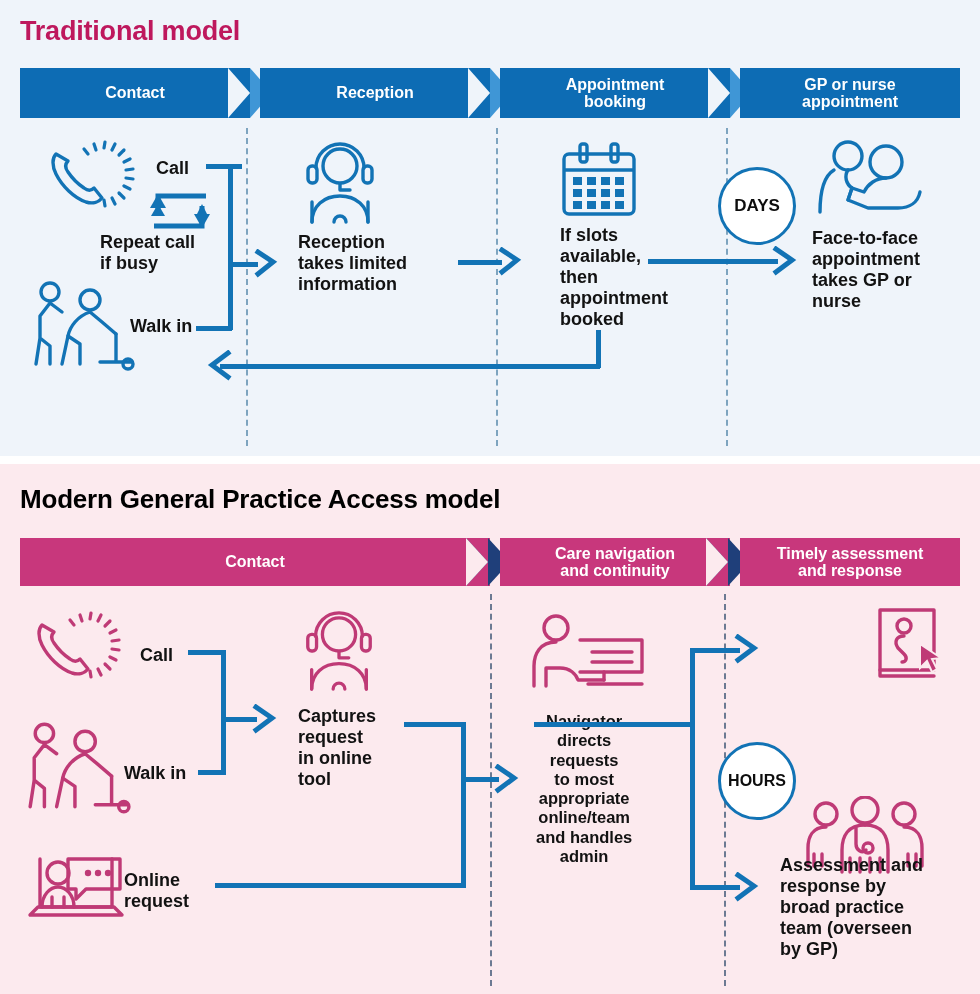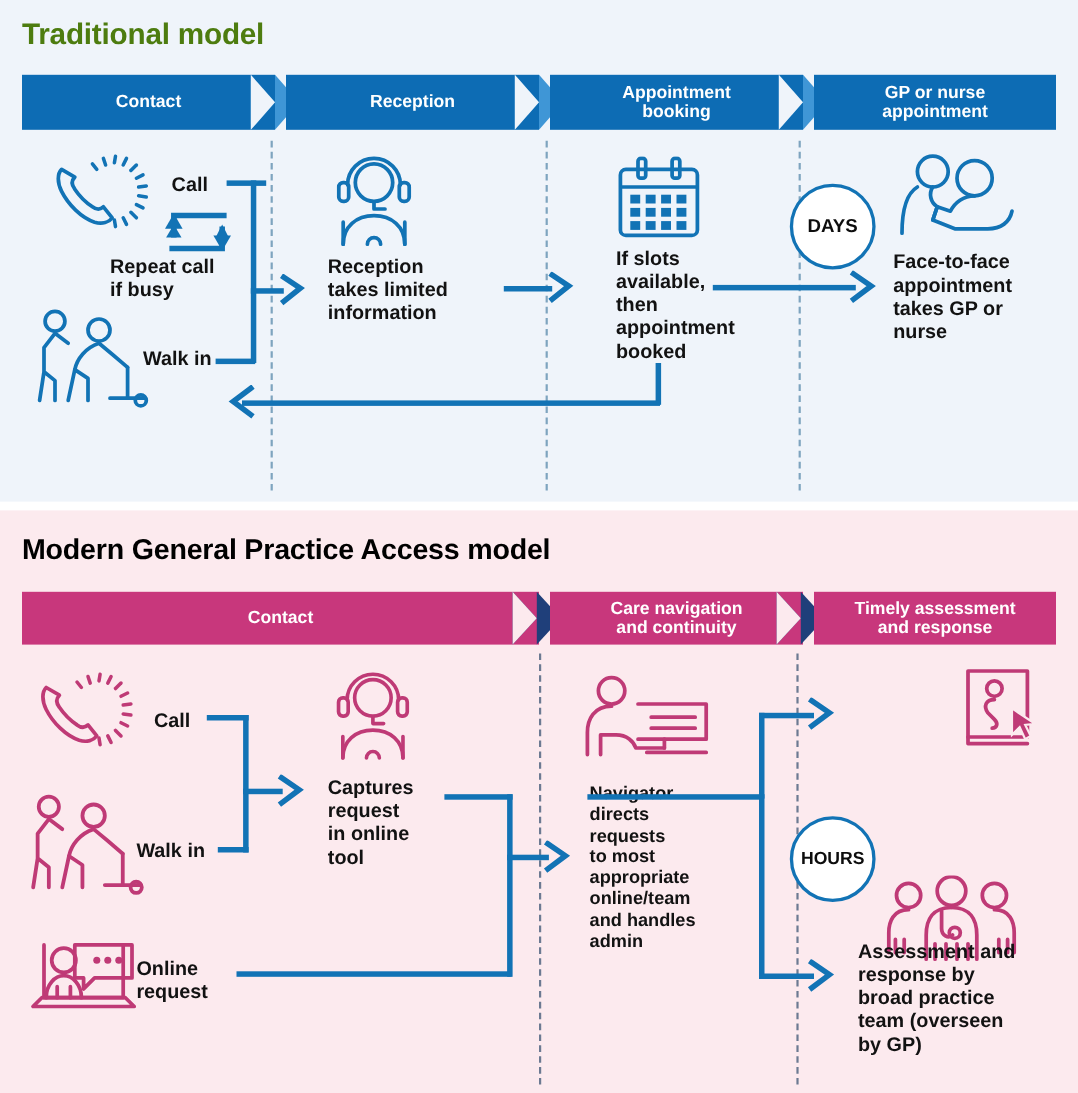--- a/index.html
+++ b/index.html
@@ -15,21 +15,21 @@
   .panel{position:absolute;left:0;width:980px;}
   #panel-top{top:0;height:456px;background:#eff4fa;}
   #panel-bottom{top:464px;height:530px;background:#fceaee;}
 
   
   .sect-title{
     position:absolute;
     font-weight:bold;
     letter-spacing:-0.2px;
   }
-  #title-top{left:20px;top:16px;font-size:27px;color:#4d7c0f;}
+  #title-top{left:20px;top:16px;font-size:27px;color:#be185d;}
   #title-bottom{left:20px;top:484px;font-size:26px;color:#000000;}
 
   
   .ribbon{
     position:absolute;
     display:flex;align-items:center;justify-content:center;
     text-align:center;
     color:#ffffff;font-weight:bold;
     line-height:1.08;
     box-sizing:border-box;
@@ -393,21 +393,21 @@
     <g fill="none" stroke="#bf3a76" stroke-width="3.4" stroke-linecap="round" stroke-linejoin="round">
       <circle cx="32" cy="16" r="12"></circle>
       <path d="M32 30 C16 30 10 42 10 54 L10 74"></path>
       <path d="M22 74 L22 56 L36 56 C46 56 52 62 54 68 L80 68"></path>
       <path d="M56 28 L118 28 L118 60 L56 60"></path>
       <path d="M68 40 L108 40 M68 50 L108 50"></path>
       <path d="M80 60 L80 68 M64 72 L118 72"></path>
     </g>
   </svg>
 
-  <div class="txt t16" style="left:536px;top:712px;">
+  <div class="txt t16" style="left:536px;top:712px;text-align:center;">
     <div>Navigator</div>
     <div>directs</div>
     <div>requests</div>
     <div>to most</div>
     <div>appropriate</div>
     <div>online/team</div>
     <div>and handles</div>
     <div>admin</div>
   </div>
 

